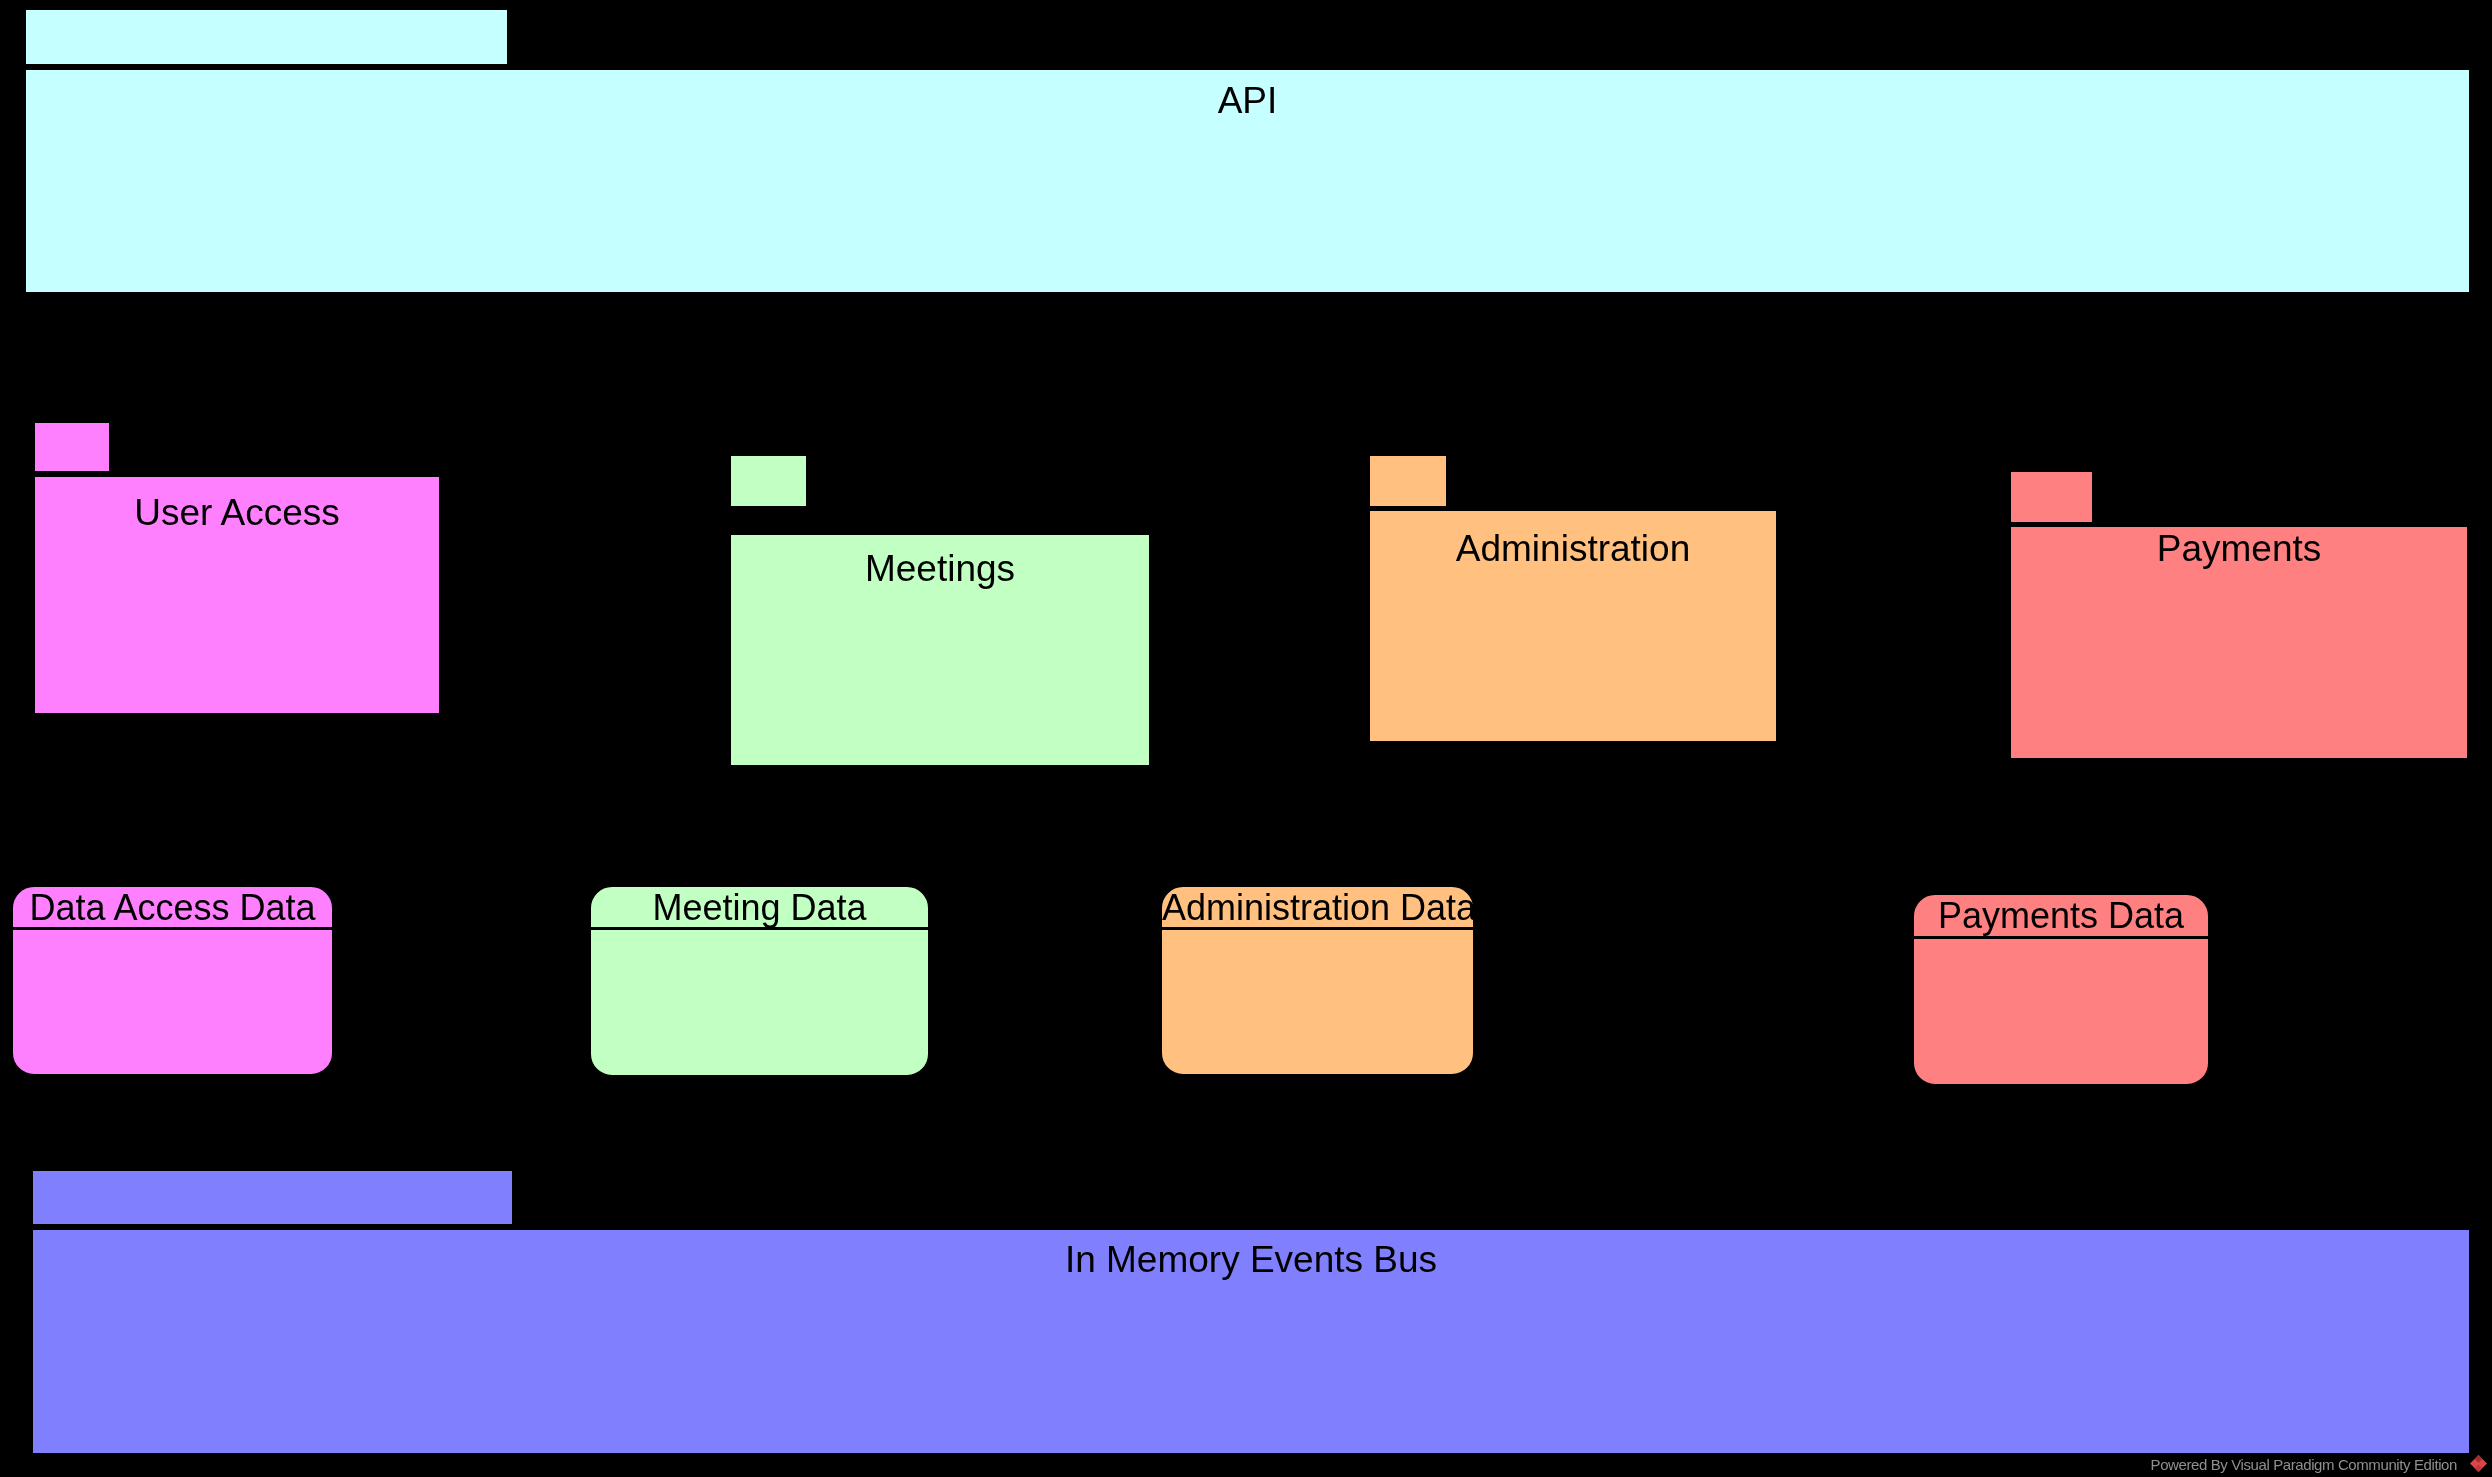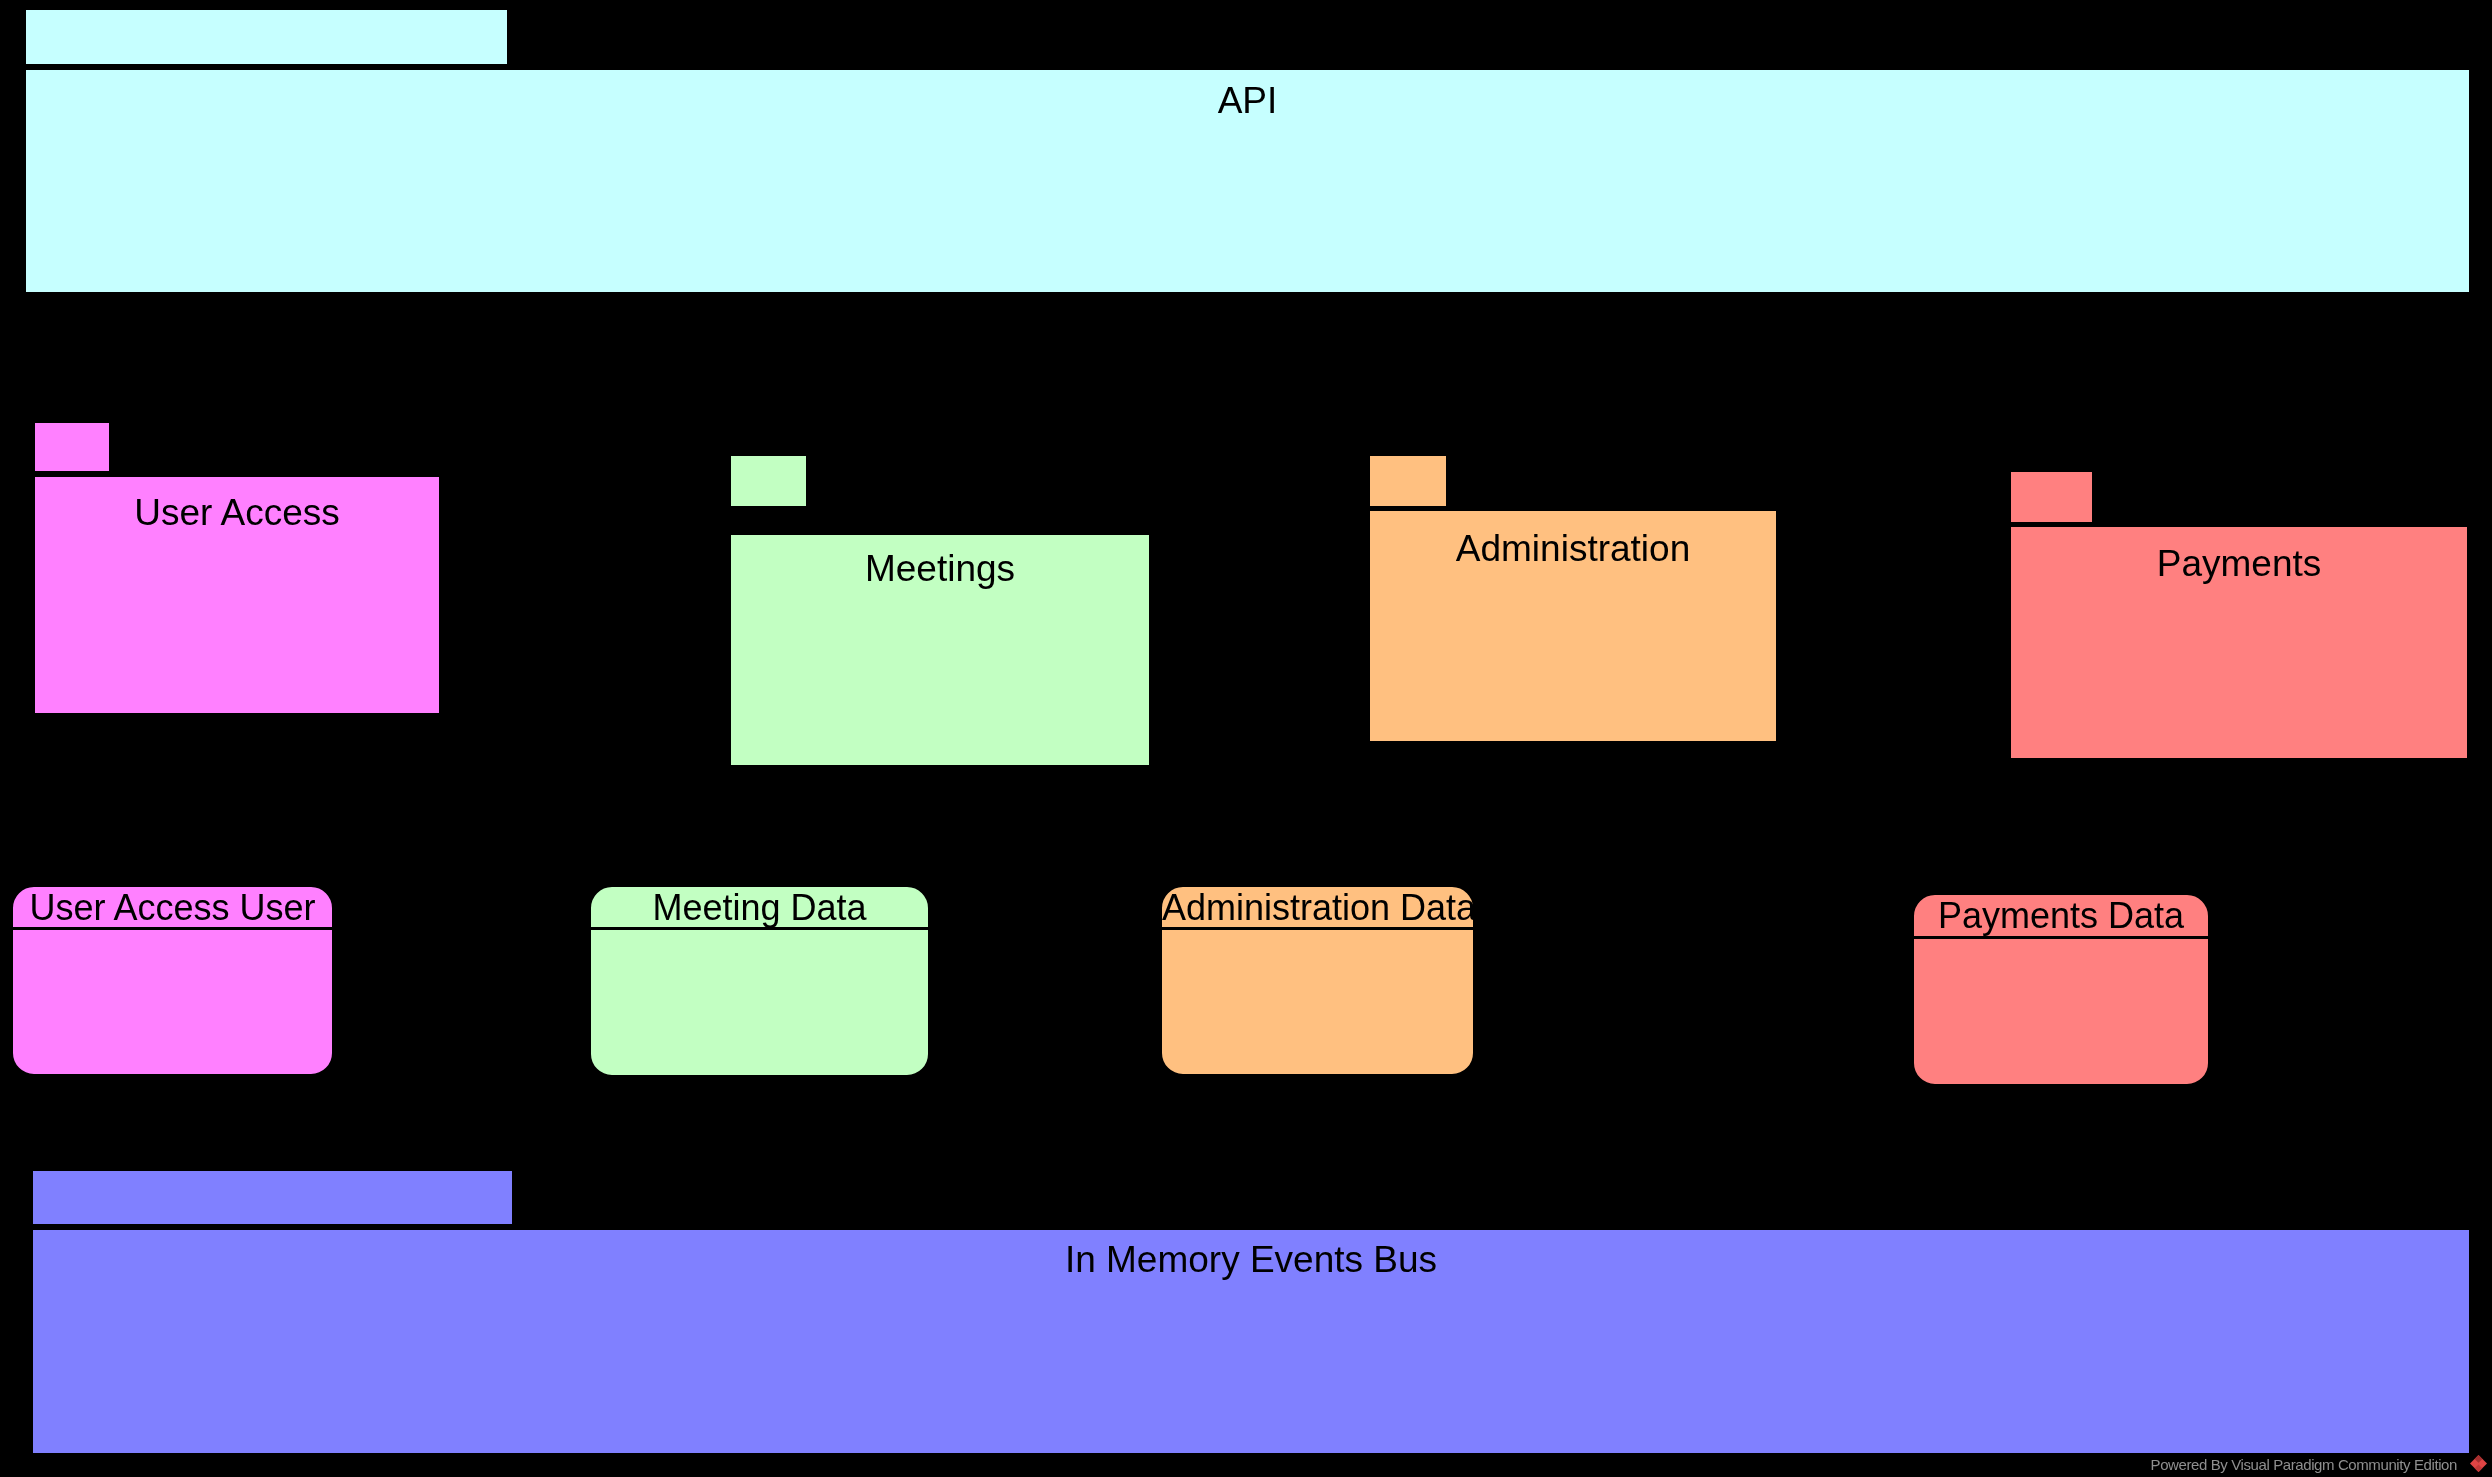--- a/index.html
+++ b/index.html
@@ -56,21 +56,21 @@
   .me-tab{left:728px;top:453px;width:81px;height:56px;}
   .me-body{left:728px;top:532px;width:424px;height:236px;}
   .me-body .pkg-title{padding-top:12px;}
   
   .ad-tab{left:1367px;top:453px;width:82px;height:56px;}
   .ad-body{left:1367px;top:508px;width:412px;height:236px;}
   .ad-body .pkg-title{padding-top:16px;}
   
   .pa-tab{left:2008px;top:469px;width:87px;height:56px;}
   .pa-body{left:2008px;top:524px;width:462px;height:237px;}
-  .pa-body .pkg-title{padding-top:15px;}
+  .pa-body .pkg-title{padding-top:0;}
   
   .bus-tab{left:30px;top:1168px;width:485px;height:59px;}
   .bus-body{left:30px;top:1227px;width:2442px;height:229px;}
   .bus-body .pkg-title{padding-top:8px;}
   
   .uad{left:10px;top:884px;width:325px;height:193px;}
   .uad .store-header{height:43px;line-height:41px;}
   .md{left:588px;top:884px;width:343px;height:194px;}
   .md .store-header{height:43px;line-height:41px;}
   .add{left:1159px;top:884px;width:317px;height:193px;}
@@ -118,21 +118,21 @@
     <div class="pkg-title">Administration</div>
   </div>
 
   <div class="pkg-tab pa-tab" style="background-color: rgb(255, 128, 128);"></div>
   <div class="pkg-body pa-body" style="background-color: rgb(255, 128, 128);">
     <div class="pkg-title">Payments</div>
   </div>
 
   <div class="store uad" style="background-color: rgb(255, 128, 255);">
     <div class="store-header">
-      <span class="store-title">User Access User</span>
+      <span class="store-title">Data Access Data</span>
     </div>
   </div>
 
   <div class="store md" style="background-color: rgb(194, 255, 194);">
     <div class="store-header">
       <span class="store-title">Meeting Data</span>
     </div>
   </div>
 
   <div class="store pd" style="background-color: rgb(255, 128, 128);">

